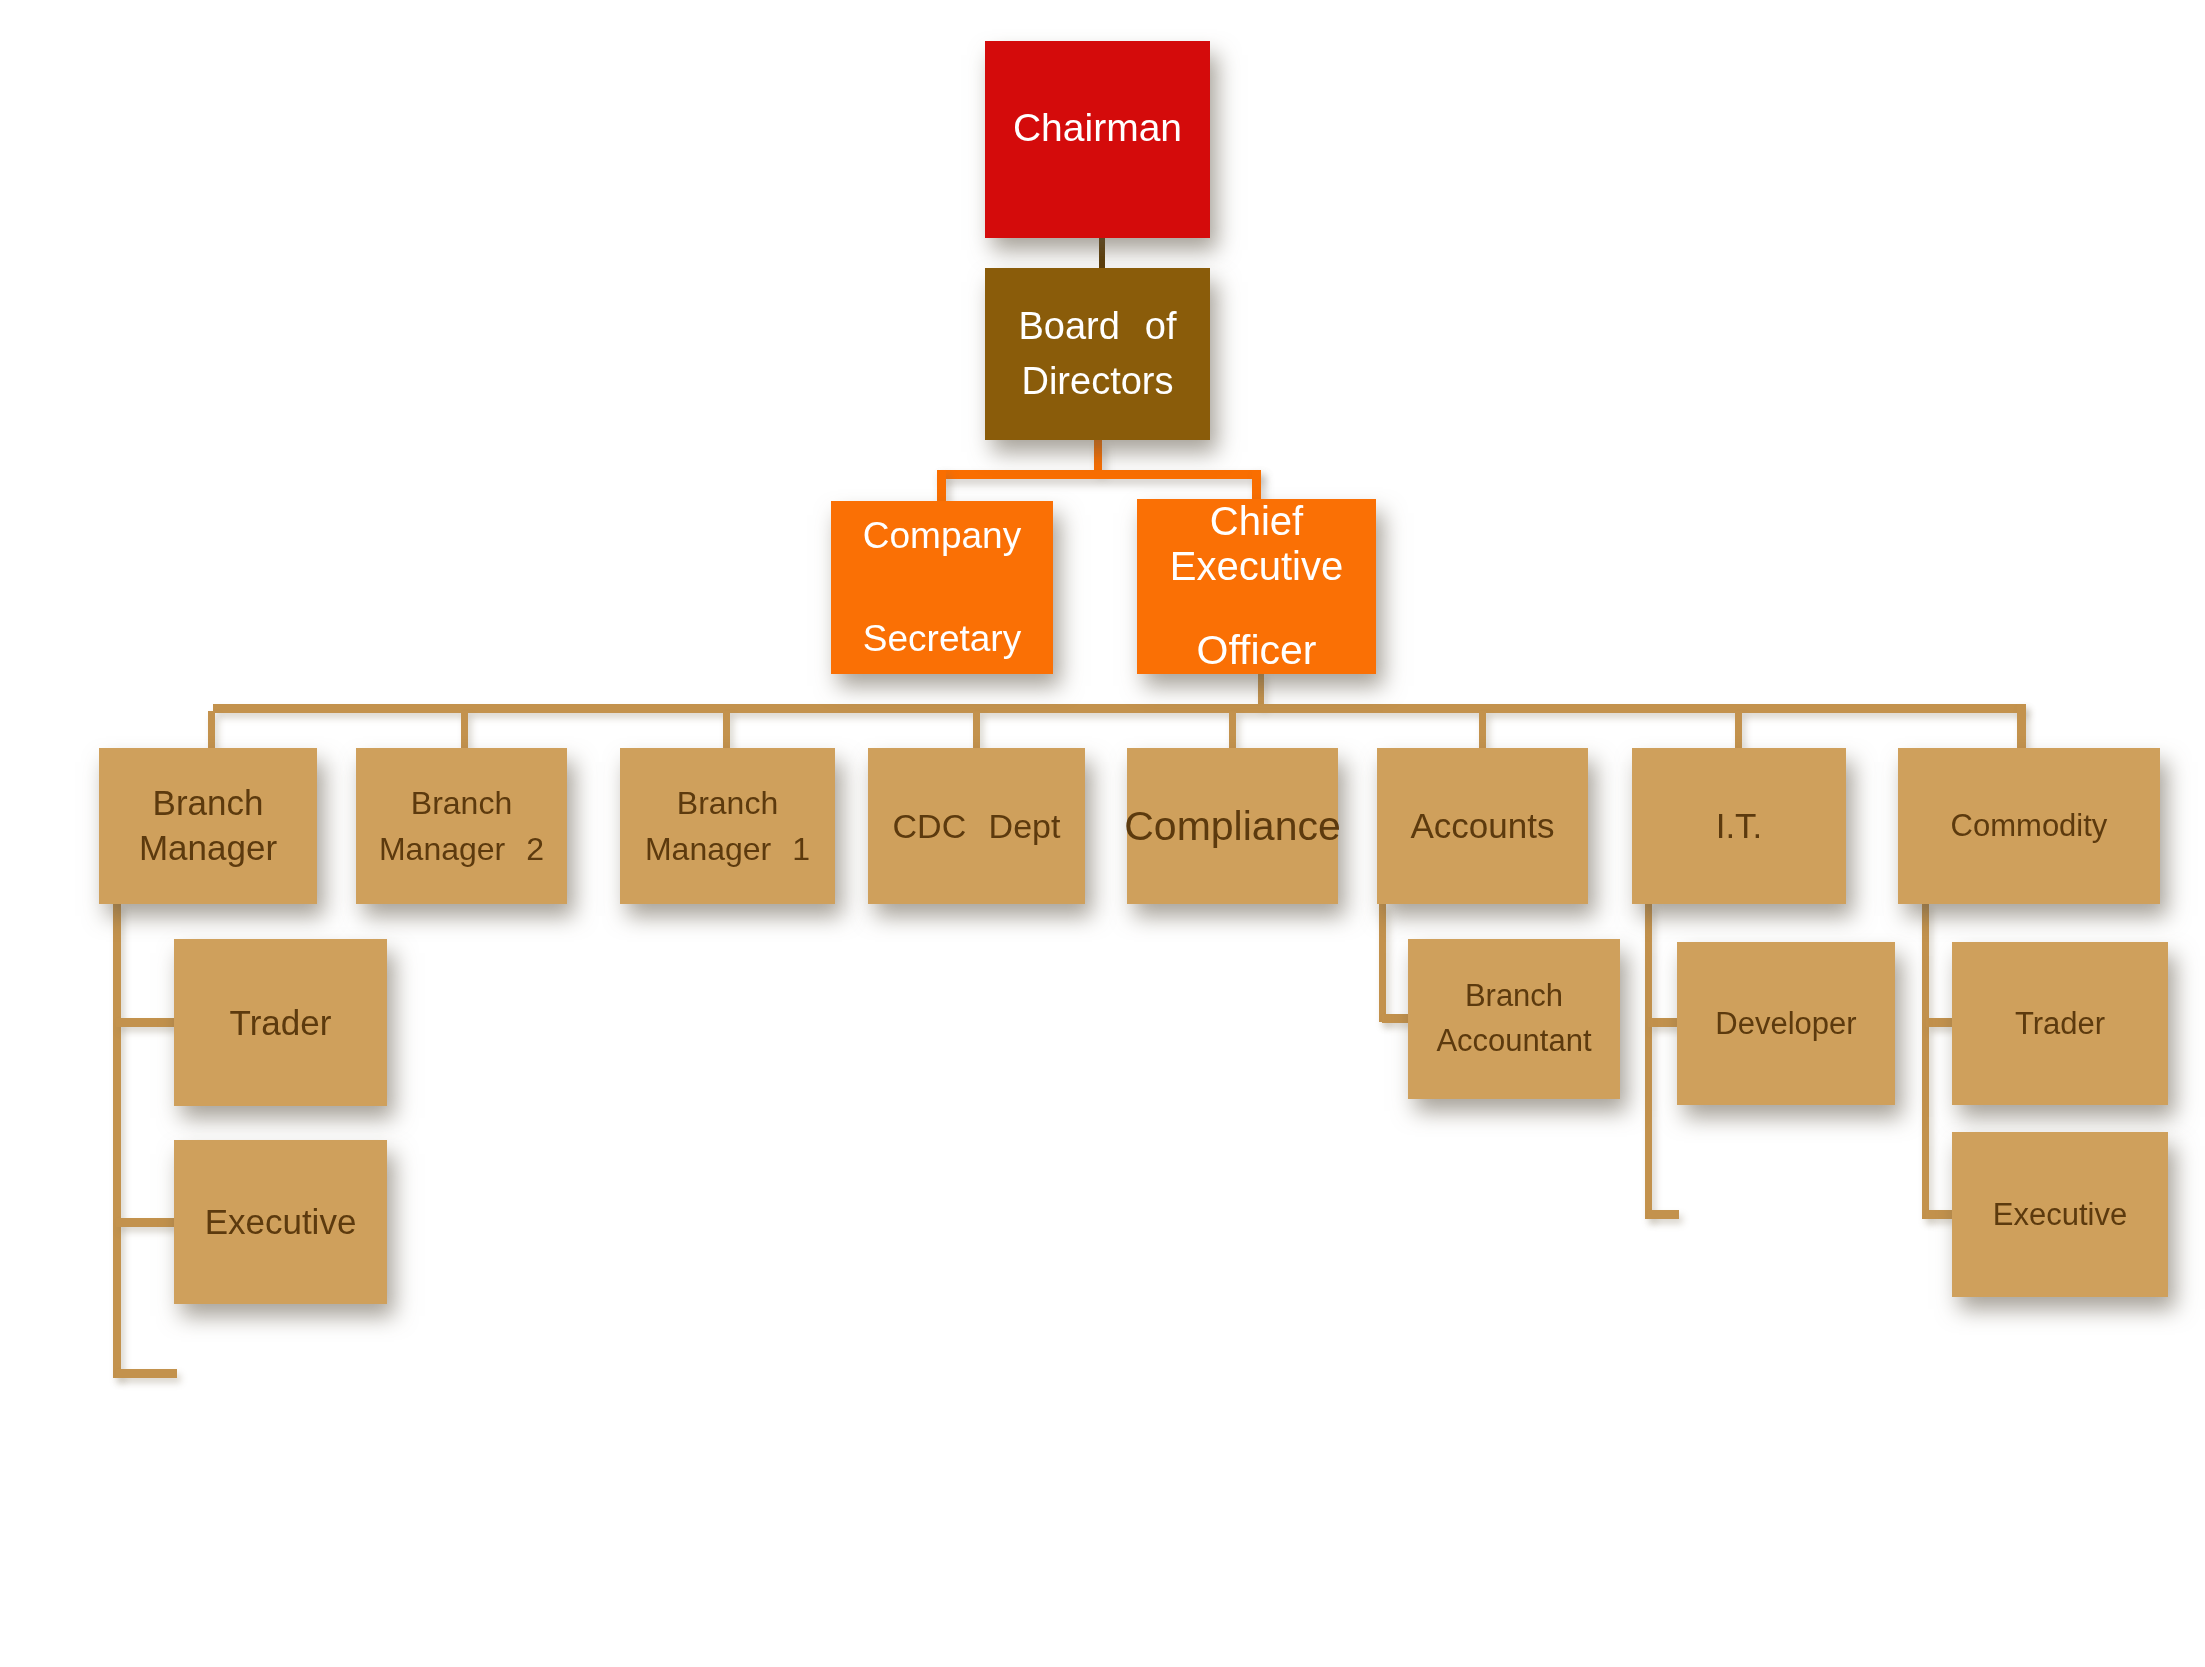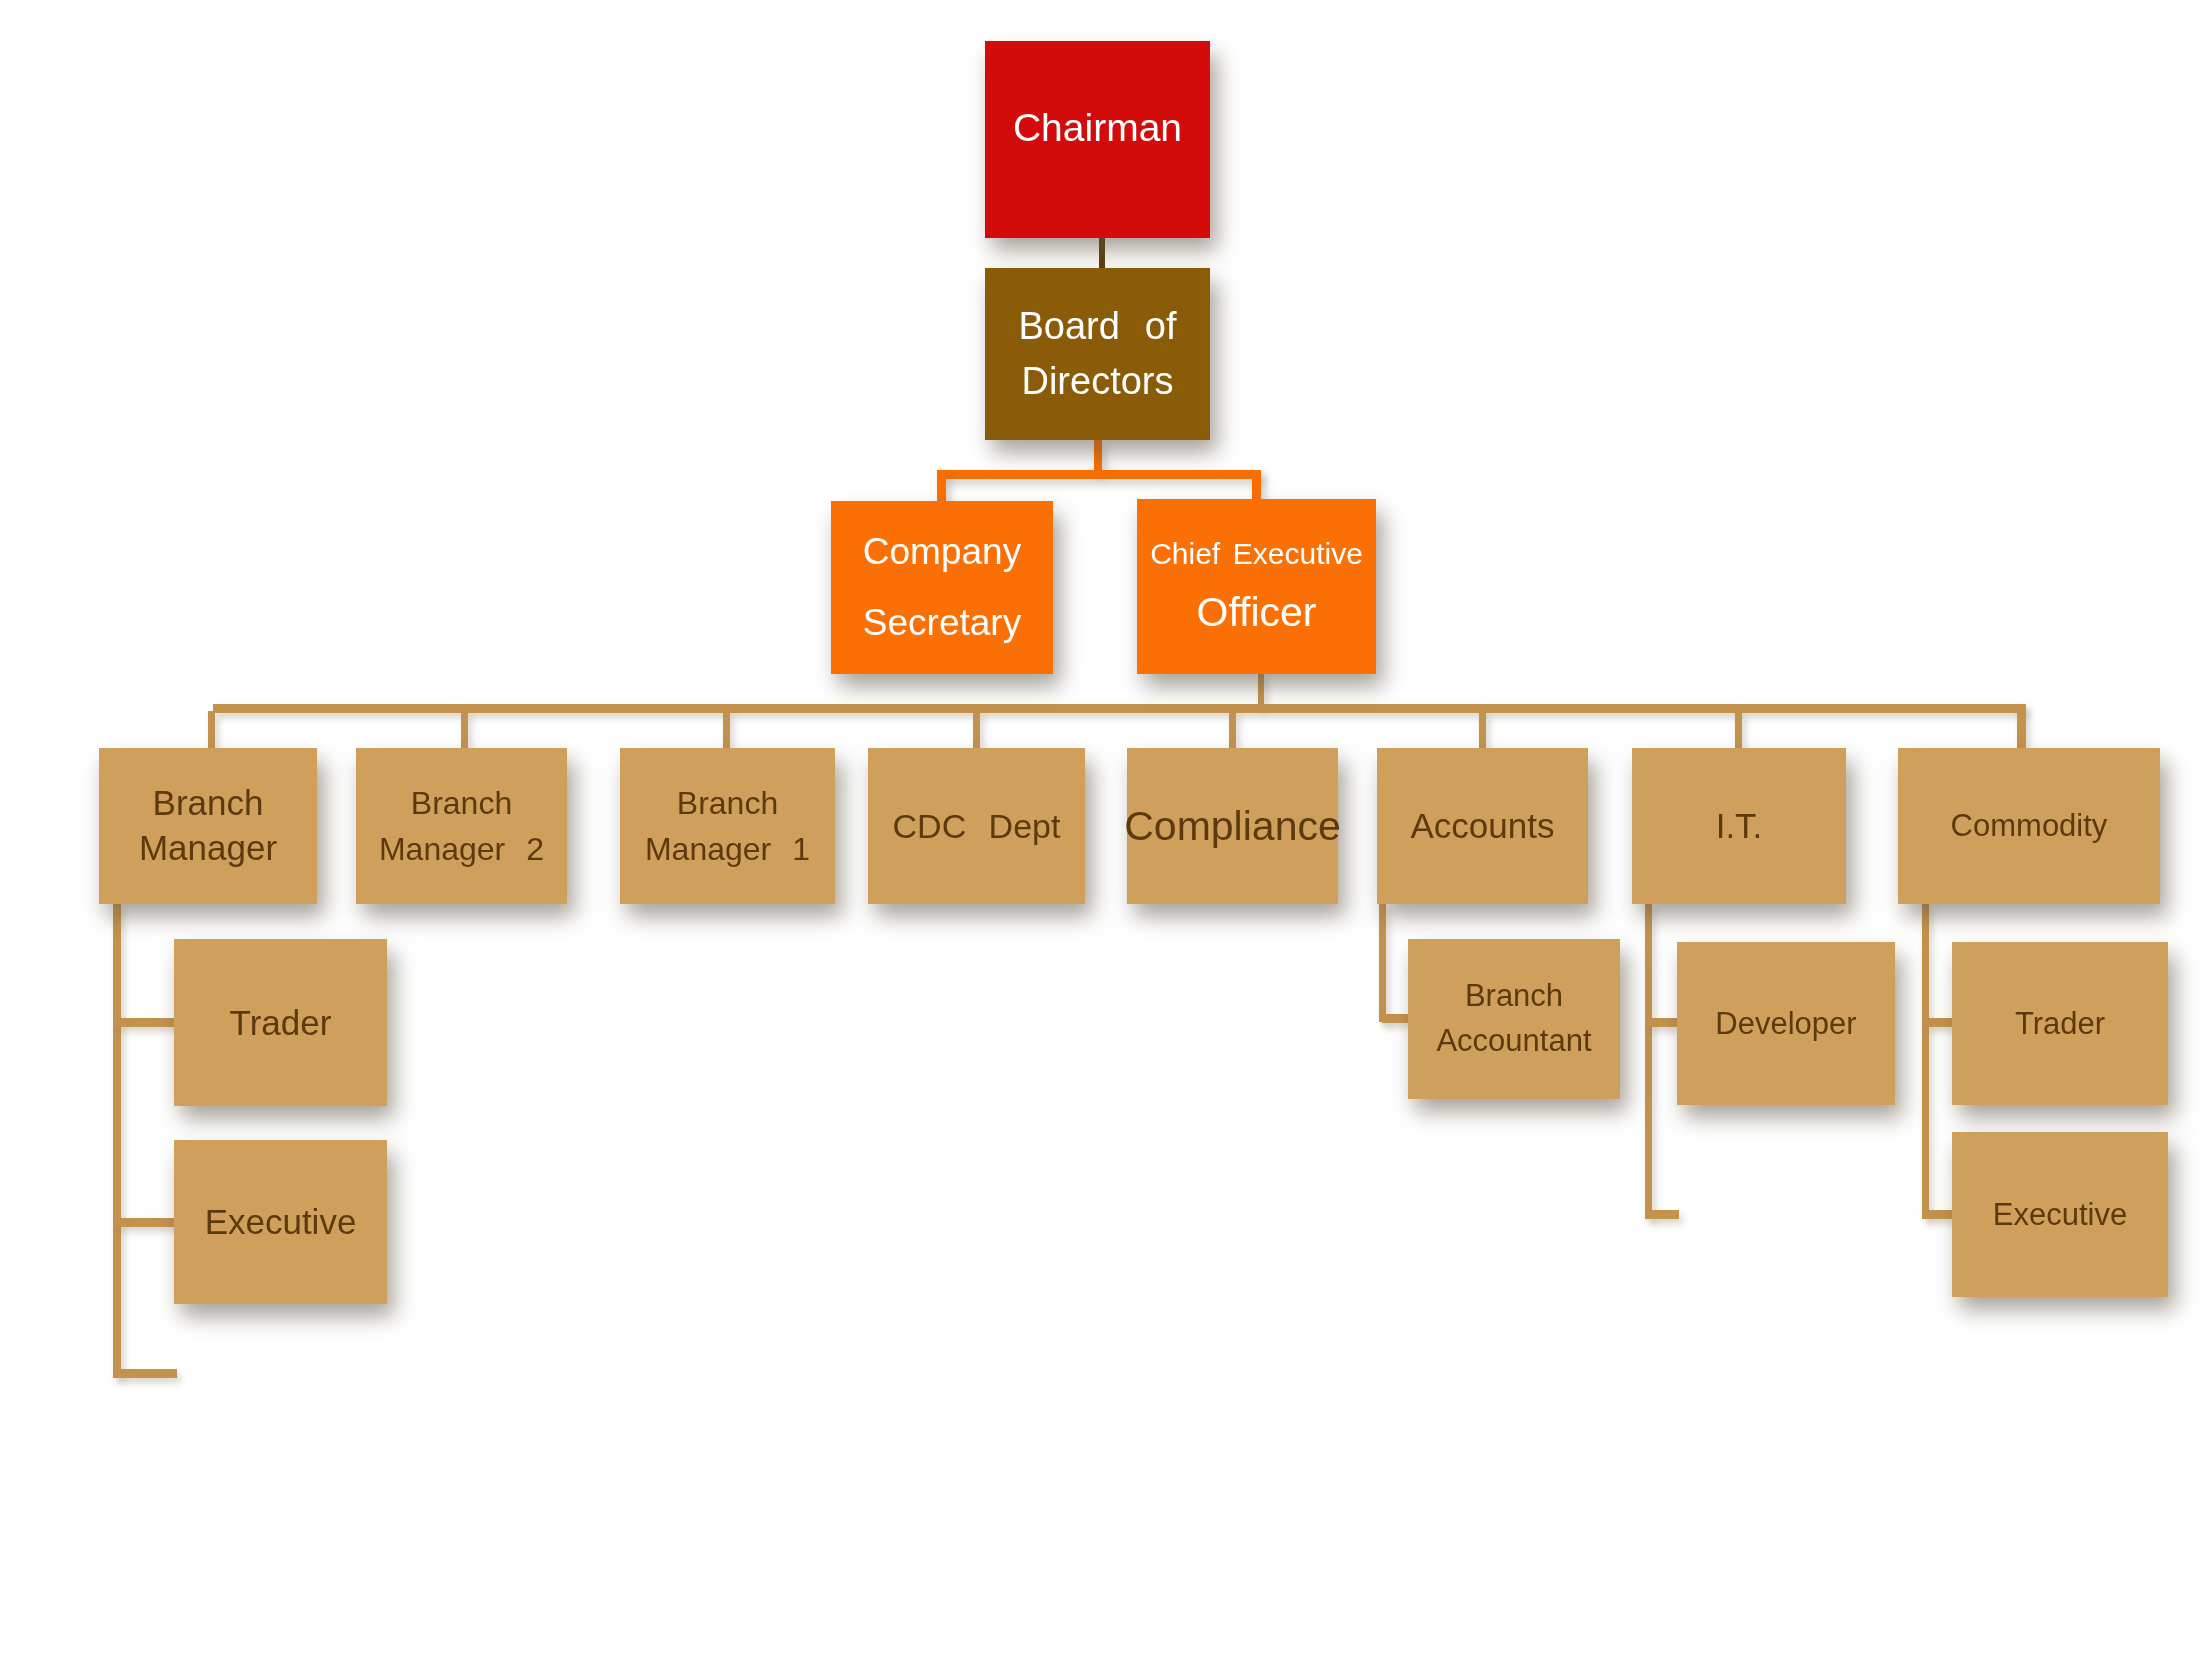--- a/index.html
+++ b/index.html
@@ -20,27 +20,27 @@
     position:absolute;z-index:2;
     display:flex;flex-direction:column;
     align-items:center;justify-content:center;
     text-align:center;
     word-spacing:0.38em;
     box-shadow:7px 12.7px 21px rgba(95,85,70,.55);
   }
   .node span{display:block;}
   .red{background:#D40B0B;color:#ffffff;}
   .brown{background:#8A5C0A;color:#ffffff;}
-  .orange{background:#FA7005;color:#ffffff;}
+  .orange{background:#FA7005;color:#ffffff;justify-content:space-between;}
   .tan{background:#CFA05C;color:#5C3A0E;}
   
   .n-chairman{font-size:39px;padding-bottom:24px;}
   .n-board{font-size:38px;line-height:1.45;}
   .n-cs{font-size:37px;line-height:1.9;}
-  .n-ceo .t1{font-size:30px;}
+  .n-ceo .t1{font-size:40px;}
   .n-ceo .t2{font-size:41px;margin-top:18.3px;}
   .n-bm1{font-size:35px;line-height:1.28;}
   .n-bm23{font-size:32px;line-height:1.45;}
   .n-cdc{font-size:34px;}
   .n-compliance{font-size:41px;}
   .n-accounts{font-size:35px;}
   .n-it{font-size:35px;}
   .n-commodity{font-size:31px;}
   .n-child-lg{font-size:35px;}
   .n-child{font-size:31px;}

